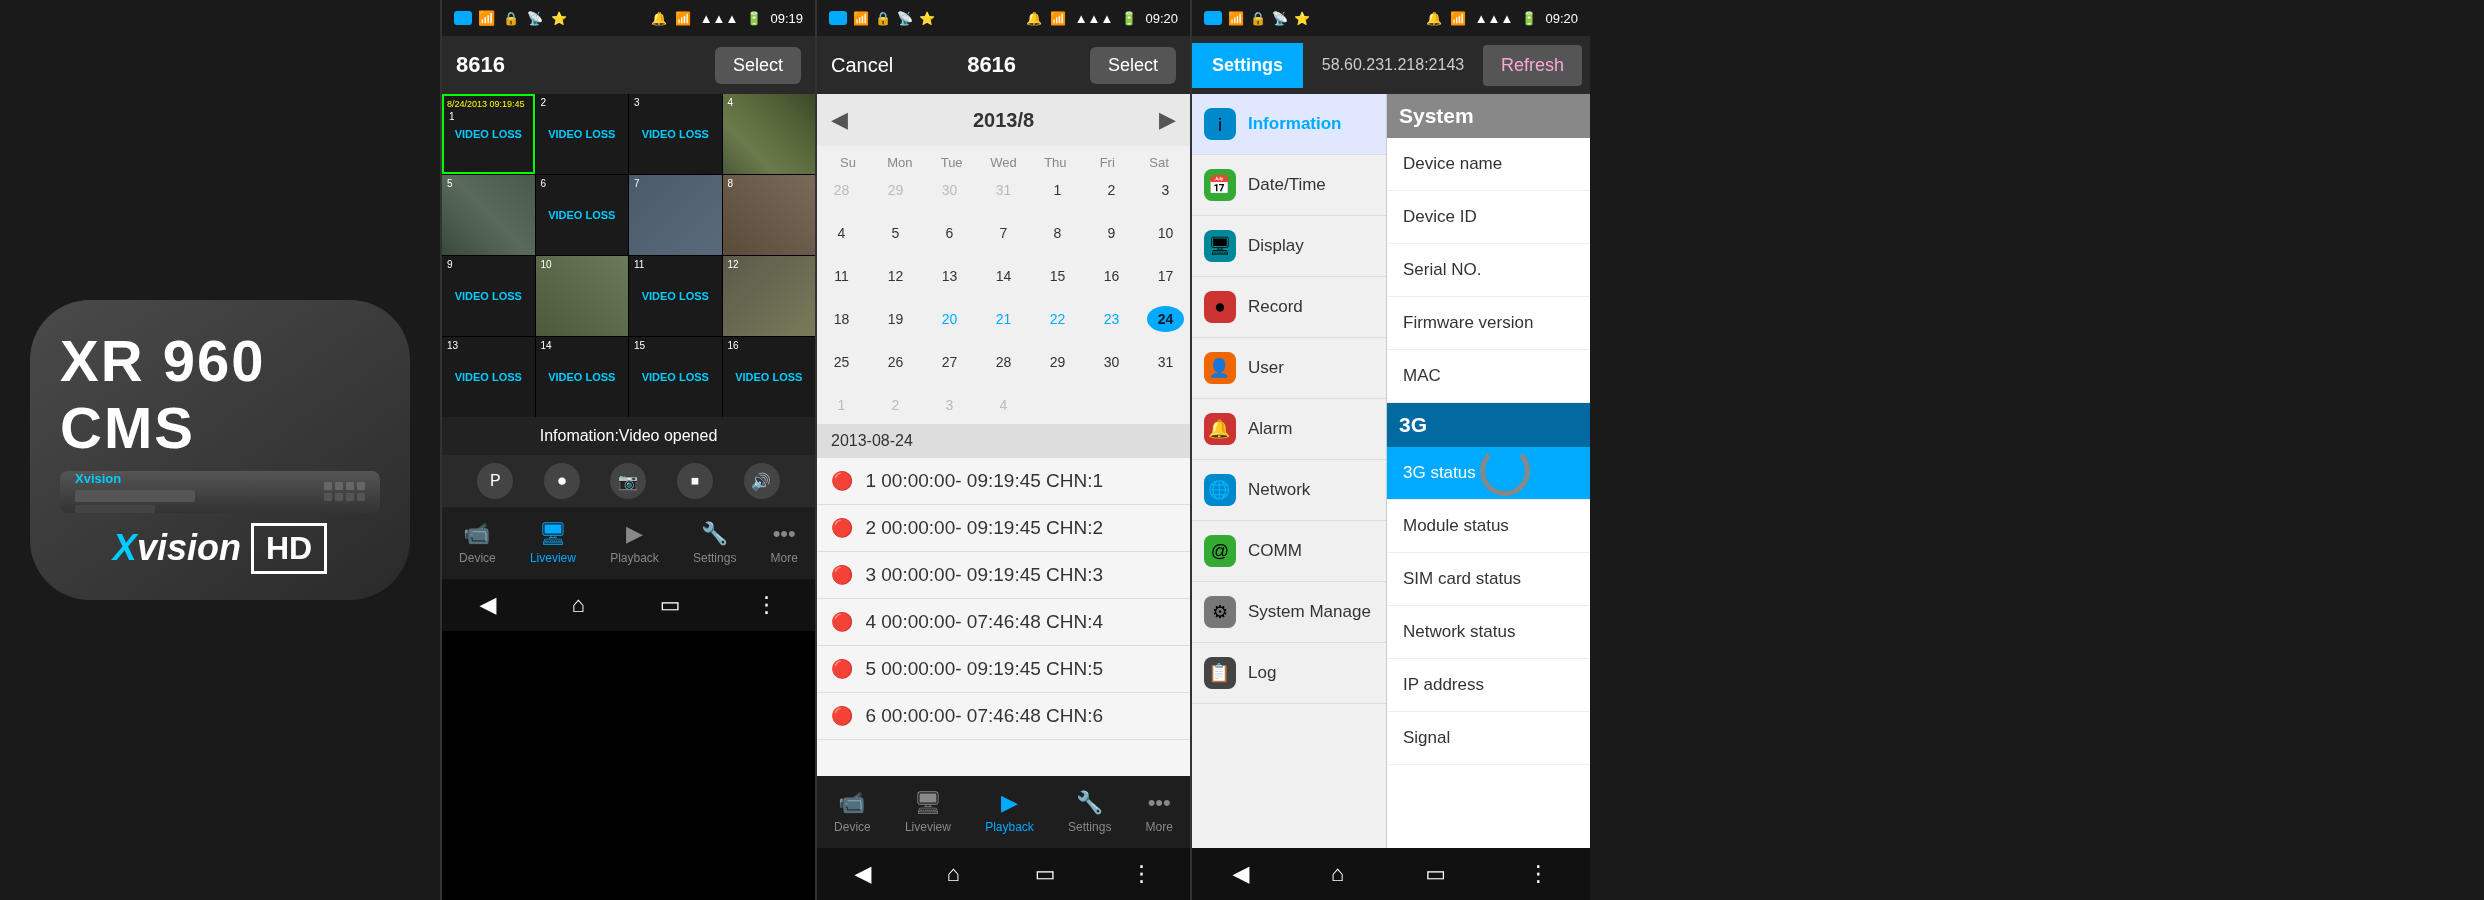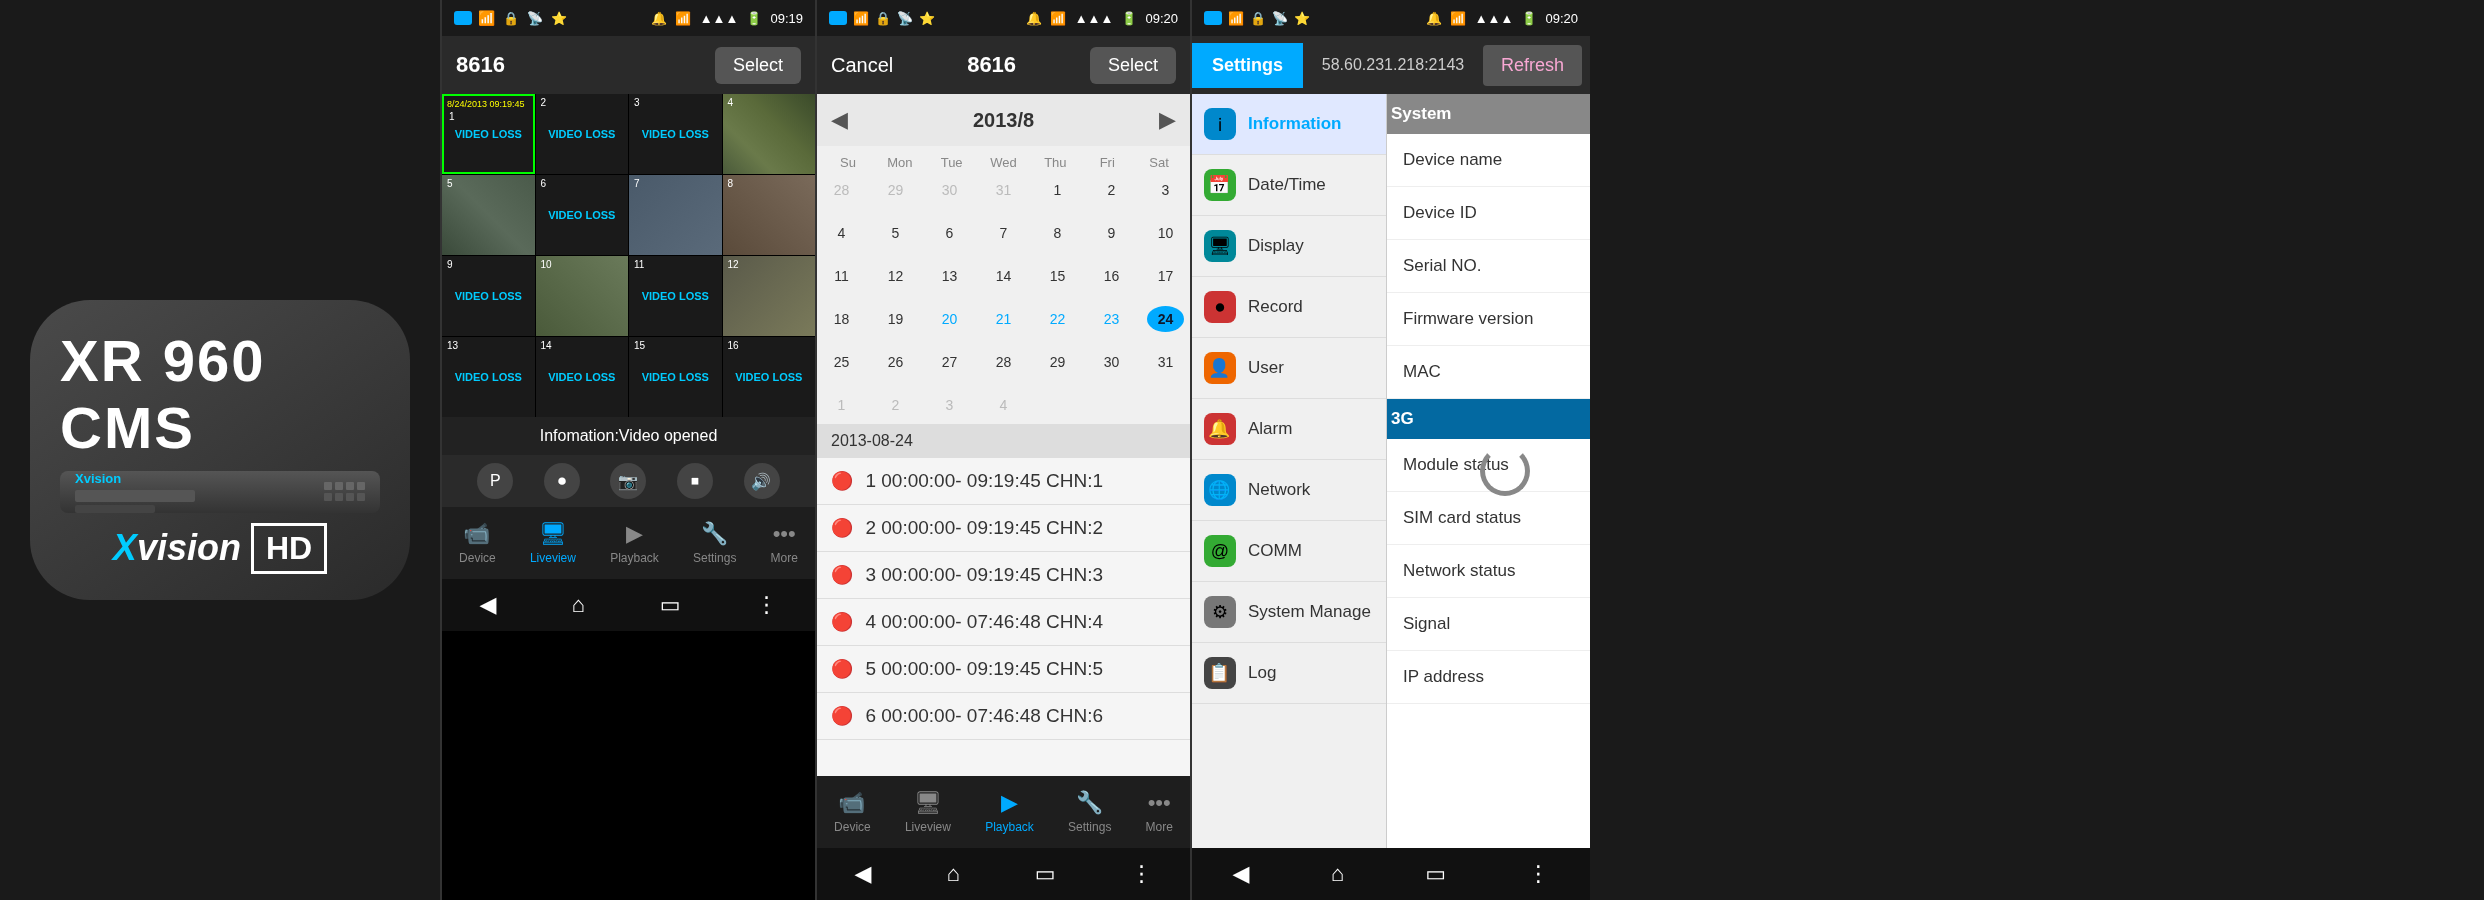--- a/index.html
+++ b/index.html
@@ -426,22 +426,22 @@
     }
 
     .settings-main {
       flex: 1;
       background: #fff;
       overflow-y: auto;
     }
     .settings-section-header {
       background: #888;
       color: white;
-      padding: 10px 4px;
-      font-size: 17px;
+      padding: 10px 12px;
+      font-size: 21px;
       font-weight: bold;
     }
     .settings-option {
       padding: 16px 16px;
       border-bottom: 1px solid #eee;
       font-size: 17px;
       color: #333;
       cursor: pointer;
     }
     .settings-option.selected {
@@ -898,25 +898,26 @@
     </div>
 
     <div class="settings-main" style="position:relative;">
       <div class="settings-section-header">System</div>
       <div class="settings-option">Device name</div>
       <div class="settings-option">Device ID</div>
       <div class="settings-option">Serial NO.</div>
       <div class="settings-option">Firmware version</div>
       <div class="settings-option">MAC</div>
       <div class="settings-section-header blue">3G</div>
+      <div class="settings-option selected">3G status</div>
       <div class="settings-option">Module status</div>
       <div class="settings-option">SIM card status</div>
       <div class="settings-option">Network status</div>
+      <div class="settings-option">IP address</div>
       <div class="settings-option">Signal</div>
-      <div class="settings-option">IP address</div>
 
       <div class="spinner-overlay">
         <div class="spinner"></div>
       </div>
     </div>
   </div>
 
   <div class="sys-bar">
     <span class="sys-btn">◀</span>
     <span class="sys-btn">⌂</span>

